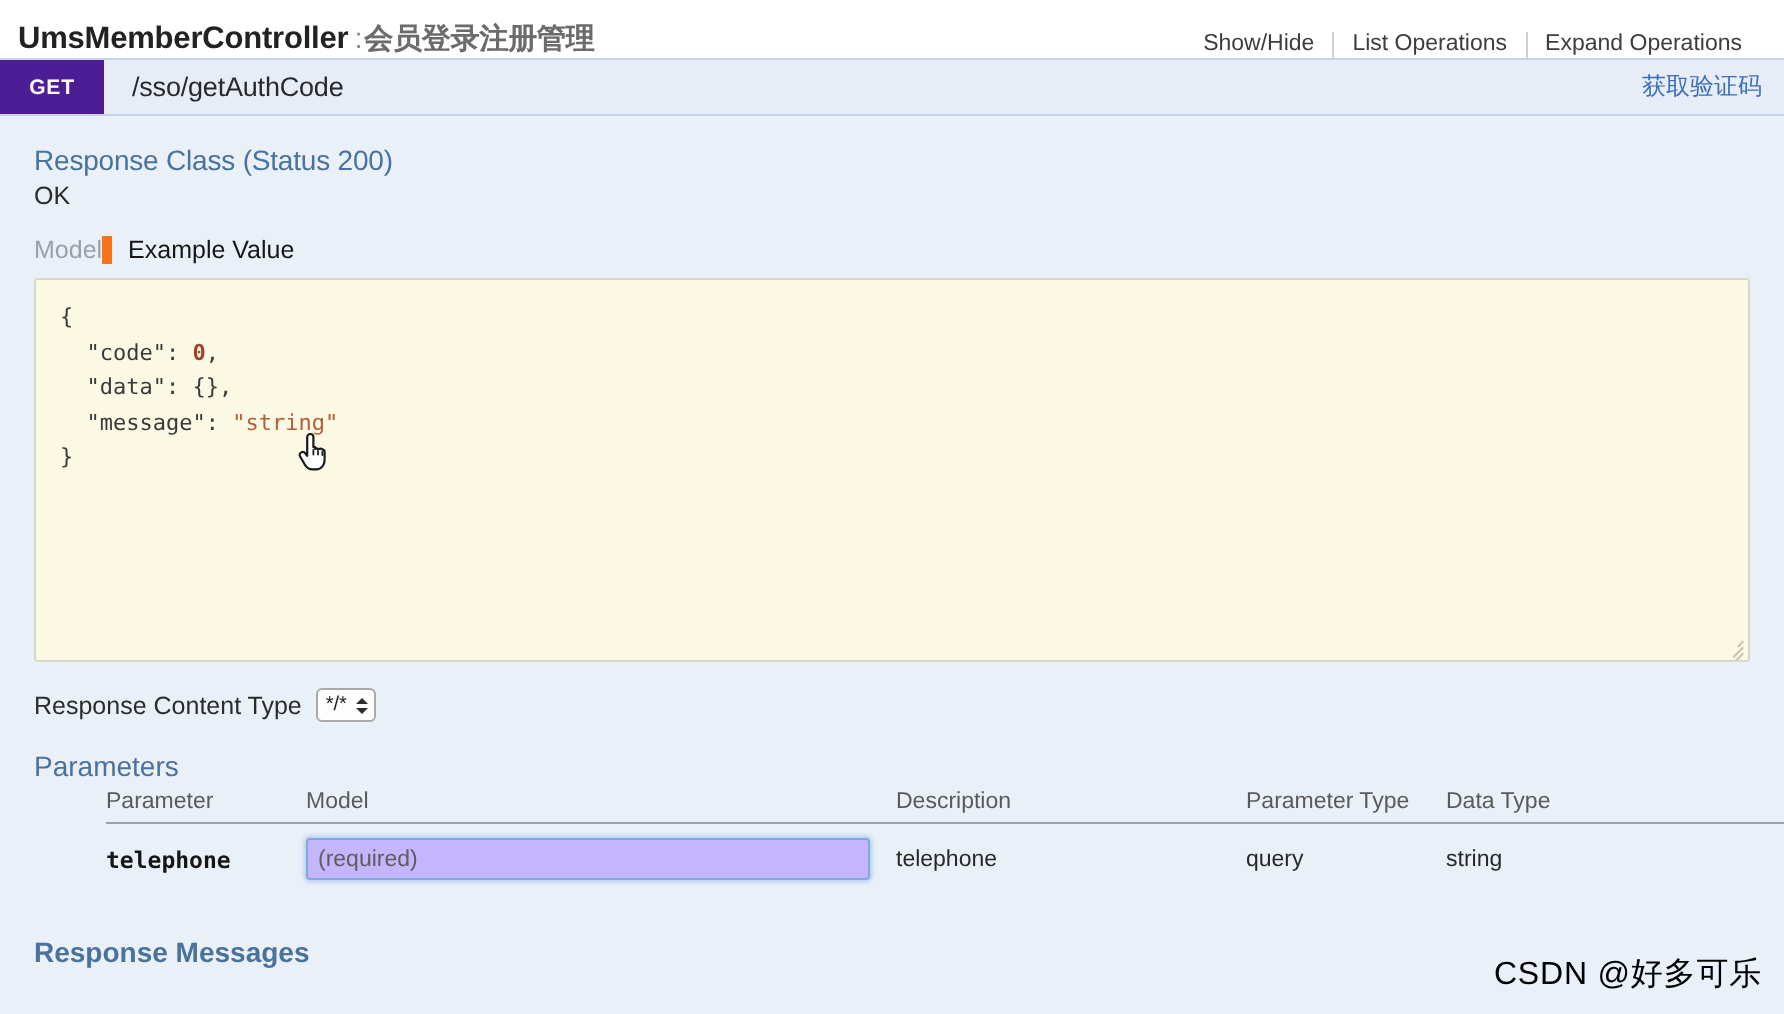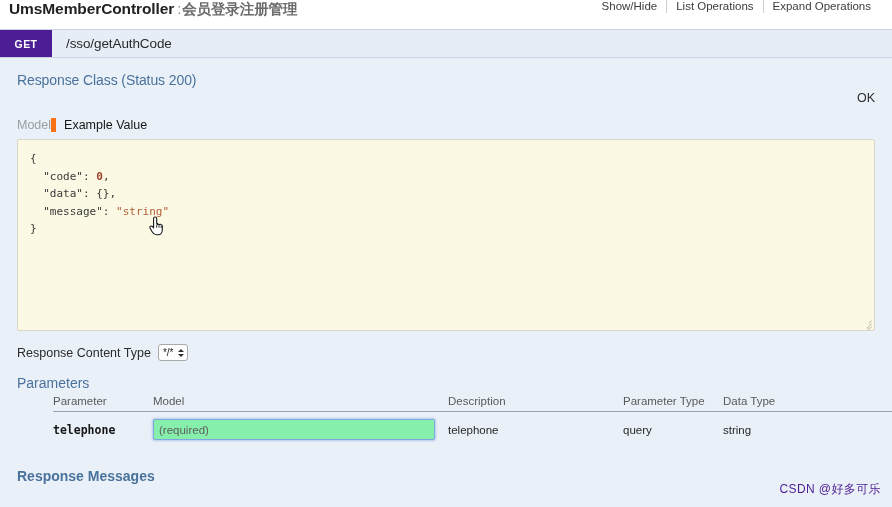--- a/index.html
+++ b/index.html
@@ -18,21 +18,21 @@
     height: 507px;
     background: #eaf0f8;
     overflow: hidden;
   }
 
   
   .resource-head {
     height: 29px;
     background: #ffffff;
     display: flex;
-    align-items: flex-start;
+    align-items: flex-end;
     padding: 0 12px 0 9px;
     position: relative;
   }
   .resource-title {
     font-size: 15.5px;
     font-weight: bold;
     color: #1f1f1f;
     letter-spacing: -0.1px;
     white-space: nowrap;
   }
@@ -120,21 +120,20 @@
     font-size: 14px;
     color: #49729c;
     margin: 0 0 3px 0;
     font-weight: normal;
     letter-spacing: -0.1px;
   }
   .response-ok {
     font-size: 12.5px;
     color: #2b2b2b;
     margin-bottom: 13px;
-    text-align: right;
   }
 
   
   .model-tabs {
     display: flex;
     align-items: baseline;
     gap: 0;
     margin-bottom: 7px;
     font-size: 12.5px;
   }
@@ -271,21 +270,21 @@
 
   .param-name {
     font-family: "DejaVu Sans Mono", "Liberation Mono", monospace;
     font-weight: bold;
     font-size: 11.5px;
     color: #161616;
   }
   .param-input {
     width: 282px;
     height: 21px;
-    background: #86efac;
+    background: #c4b5fd;
     border: 1px solid #7fa8de;
     border-radius: 2px;
     box-shadow: 0 0 2px 1px rgba(110,160,220,0.45);
     font-family: "Liberation Sans", sans-serif;
     font-size: 11.5px;
     color: #5d5d5d;
     padding: 0 5px;
     outline: none;
   }
   .param-input::placeholder { color: #5d5d5d; opacity: 1; }
@@ -298,22 +297,22 @@
     bottom: 2px;
     font-size: 14px;
     color: #49729c;
   }
 
   
   .watermark {
     position: absolute;
     right: 11px;
     bottom: 9px;
-    font-size: 12px;
-    color: #4c1d95;
+    font-size: 16px;
+    color: #000000;
     letter-spacing: 0.4px;
     white-space: nowrap;
     pointer-events: none;
   }
 
   
   .cursor-hand {
     position: absolute;
     left: 148px;
     top: 216px;
@@ -337,20 +336,21 @@
       <span class="opt-sep"></span>
       <a href="#">List Operations</a>
       <span class="opt-sep"></span>
       <a href="#">Expand Operations</a>
     </div>
   </div>
 
   <div class="op-bar">
     <div class="http-method">GET</div>
     <div class="op-path">/sso/getAuthCode</div>
+    <a class="op-summary" href="#">获取验证码</a>
   </div>
 
   <div class="op-body">
 
     <h4 class="section-head">Response Class (Status 200)</h4>
     <div class="response-ok">OK</div>
 
     <div class="model-tabs">
       <a class="tab" href="#">Model</a>
       <a class="tab active" href="#">Example Value</a>

